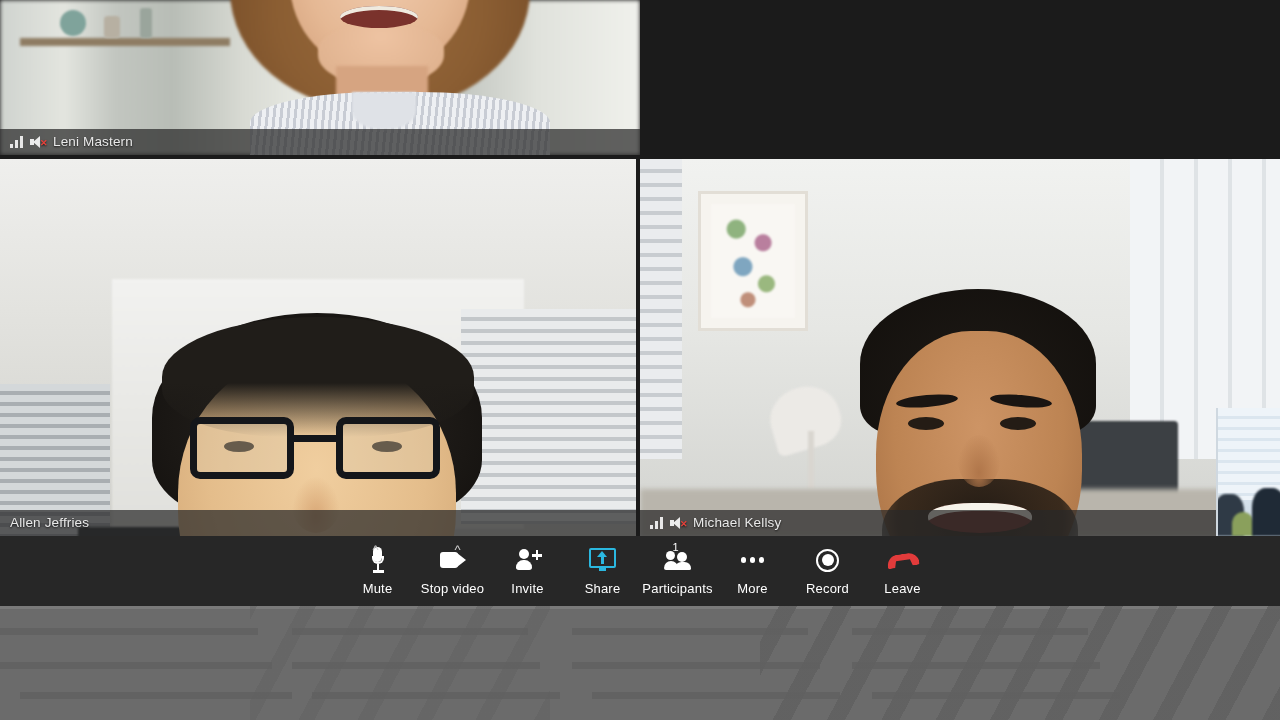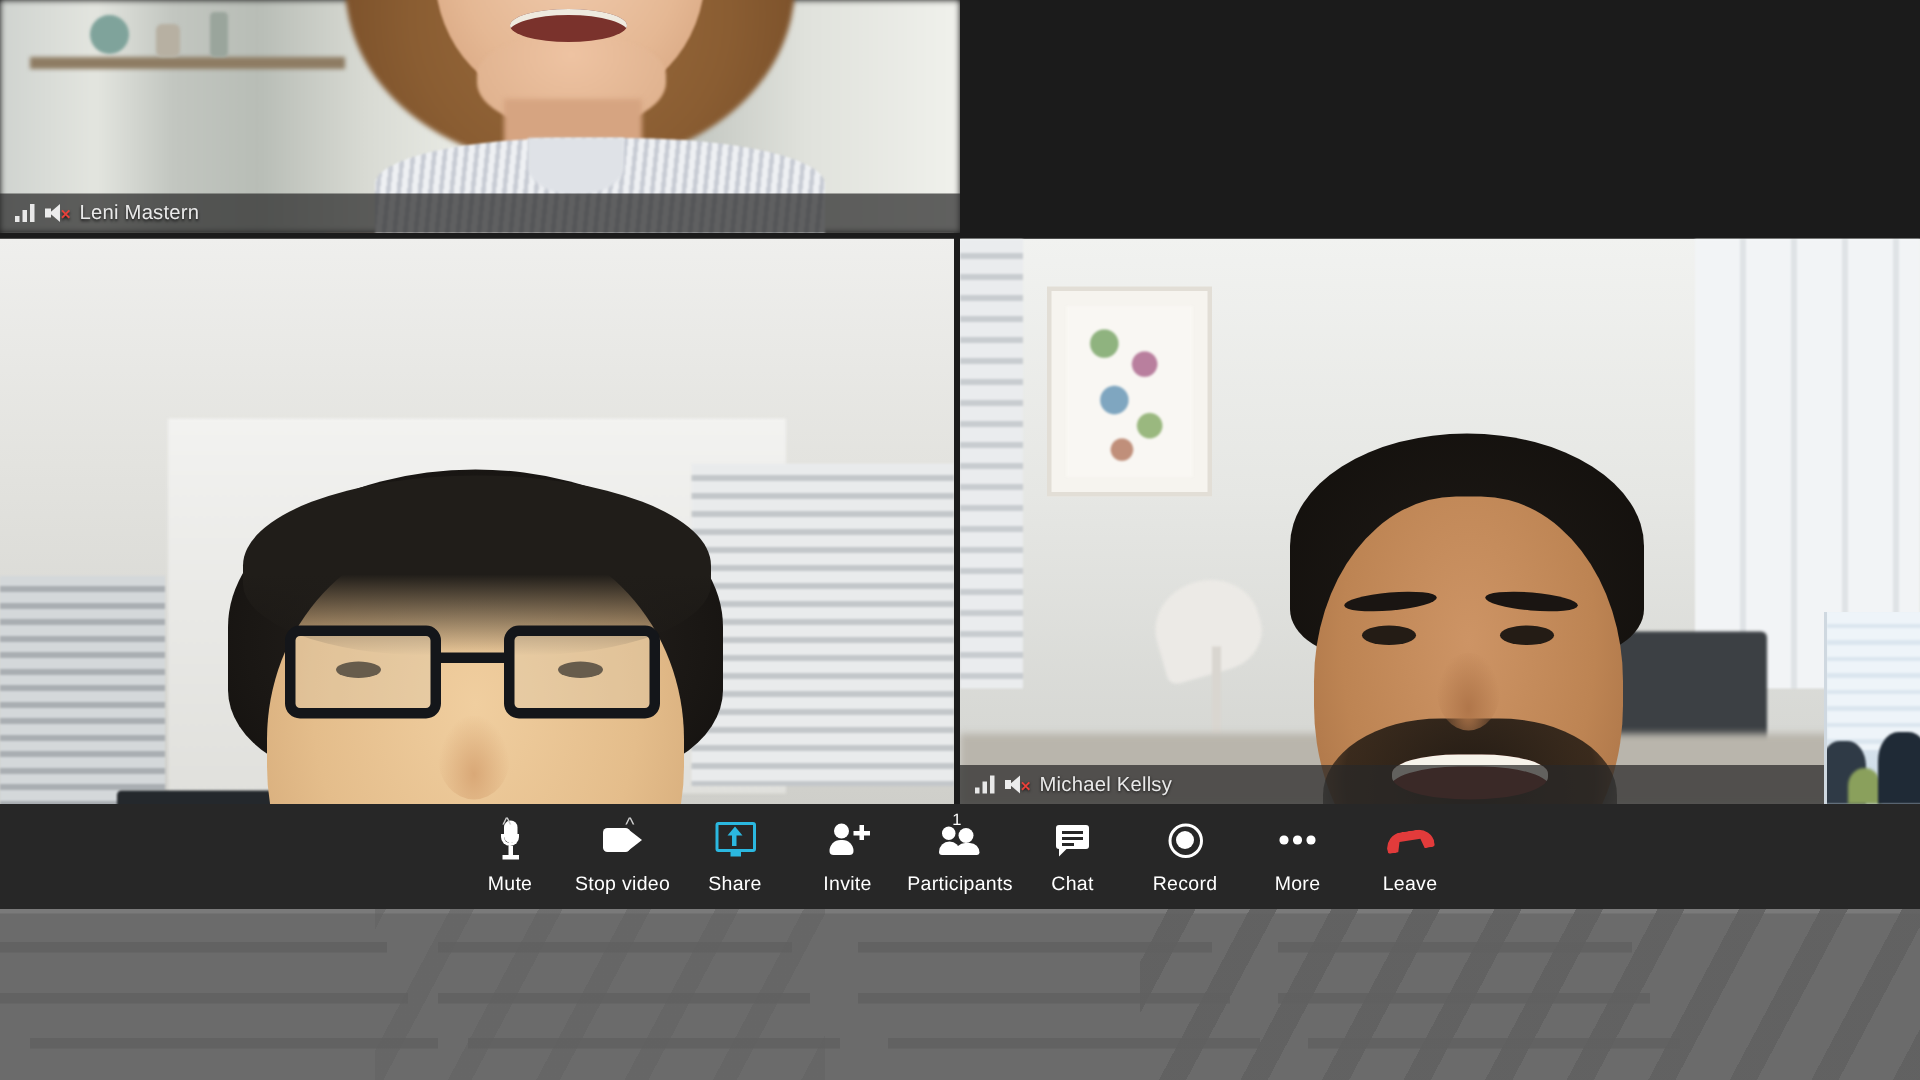--- a/index.html
+++ b/index.html
@@ -542,20 +542,23 @@
         <div class="bl-eye l"></div>
         <div class="bl-eye r"></div>
         <div class="bl-glasses">
           <span class="bl-lens l"></span>
           <span class="bl-bridge"></span>
           <span class="bl-lens r"></span>
         </div>
         <div class="bl-nose"></div>
 
       </div>
+      <div class="namebar wide">
+        <span class="nb-text">Allen Jeffries</span>
+      </div>
     </div>
 
     <div class="tile tile-br">
       <div class="scene">
         <div class="br-bg"></div>
         <div class="br-win-l"></div>
         <div class="br-win-r"></div>
         <div class="br-art">
             <span class="br-art-i"></span>
           </div>
@@ -618,89 +621,77 @@
         <div class="tb-ico">
           <span class="ic-cam">
               <span class="c-body"></span>
               <span class="c-tri"></span>
             </span>
           <span class="chev">^</span>
         </div>
         <div class="tb-label">Stop video</div>
       </div>
 
+      <div class="tb-btn">
+        <div class="tb-ico">
+          <span class="ic-invite">
+            <span class="p-head"></span>
+              <span class="p-body"></span>
+            <span class="p-plus-v"></span>
+              <span class="p-plus-h"></span>
+          </span>
+        </div>
+        <div class="tb-label">Invite</div>
+      </div>
+
       <div class="tb-btn active">
         <div class="tb-ico">
           <span class="ic-share">
             <span class="s-mon"></span>
               <span class="s-stand"></span>
             <span class="s-head"></span>
               <span class="s-arrow"></span>
           </span>
         </div>
         <div class="tb-label">Share</div>
-      </div>
-
-      <div class="tb-btn">
-        <div class="tb-ico">
-          <span class="ic-invite">
-            <span class="p-head"></span>
-              <span class="p-body"></span>
-            <span class="p-plus-v"></span>
-              <span class="p-plus-h"></span>
-          </span>
-        </div>
-        <div class="tb-label">Invite</div>
       </div>
 
       <div class="tb-btn">
         <div class="tb-ico">
           <span class="ic-people">
               <span class="h1"></span>
               <span class="b1"></span>
               <span class="h2"></span>
               <span class="b2"></span>
             </span>
           <span class="badge">1</span>
         </div>
         <div class="tb-label">Participants</div>
       </div>
 
-      <div class="tb-btn">
-        <div class="tb-ico">
-          <span class="ic-chat">
-            <span class="ch-box"></span>
-              <span class="ch-tail"></span>
-            <span class="l1"></span>
-              <span class="l2"></span>
-              <span class="l3"></span>
-          </span>
-        </div>
-        <div class="tb-label">Chat</div>
-      </div>
-
-      <div class="tb-btn">
-        <div class="tb-ico">
-          <span class="ic-record">
-              <span class="r-ring"></span>
-              <span class="r-dot"></span>
-            </span>
-        </div>
-        <div class="tb-label">Record</div>
-      </div>
 
       <div class="tb-btn">
         <div class="tb-ico">
           <span class="ic-more">
               <i></i>
               <i></i>
               <i></i>
             </span>
         </div>
         <div class="tb-label">More</div>
+      </div>
+
+      <div class="tb-btn">
+        <div class="tb-ico">
+          <span class="ic-record">
+              <span class="r-ring"></span>
+              <span class="r-dot"></span>
+            </span>
+        </div>
+        <div class="tb-label">Record</div>
       </div>
 
       <div class="tb-btn">
         <div class="tb-ico">
           <span class="ic-leave">
               <span class="lv"></span>
             </span>
         </div>
         <div class="tb-label">Leave</div>
       </div>

